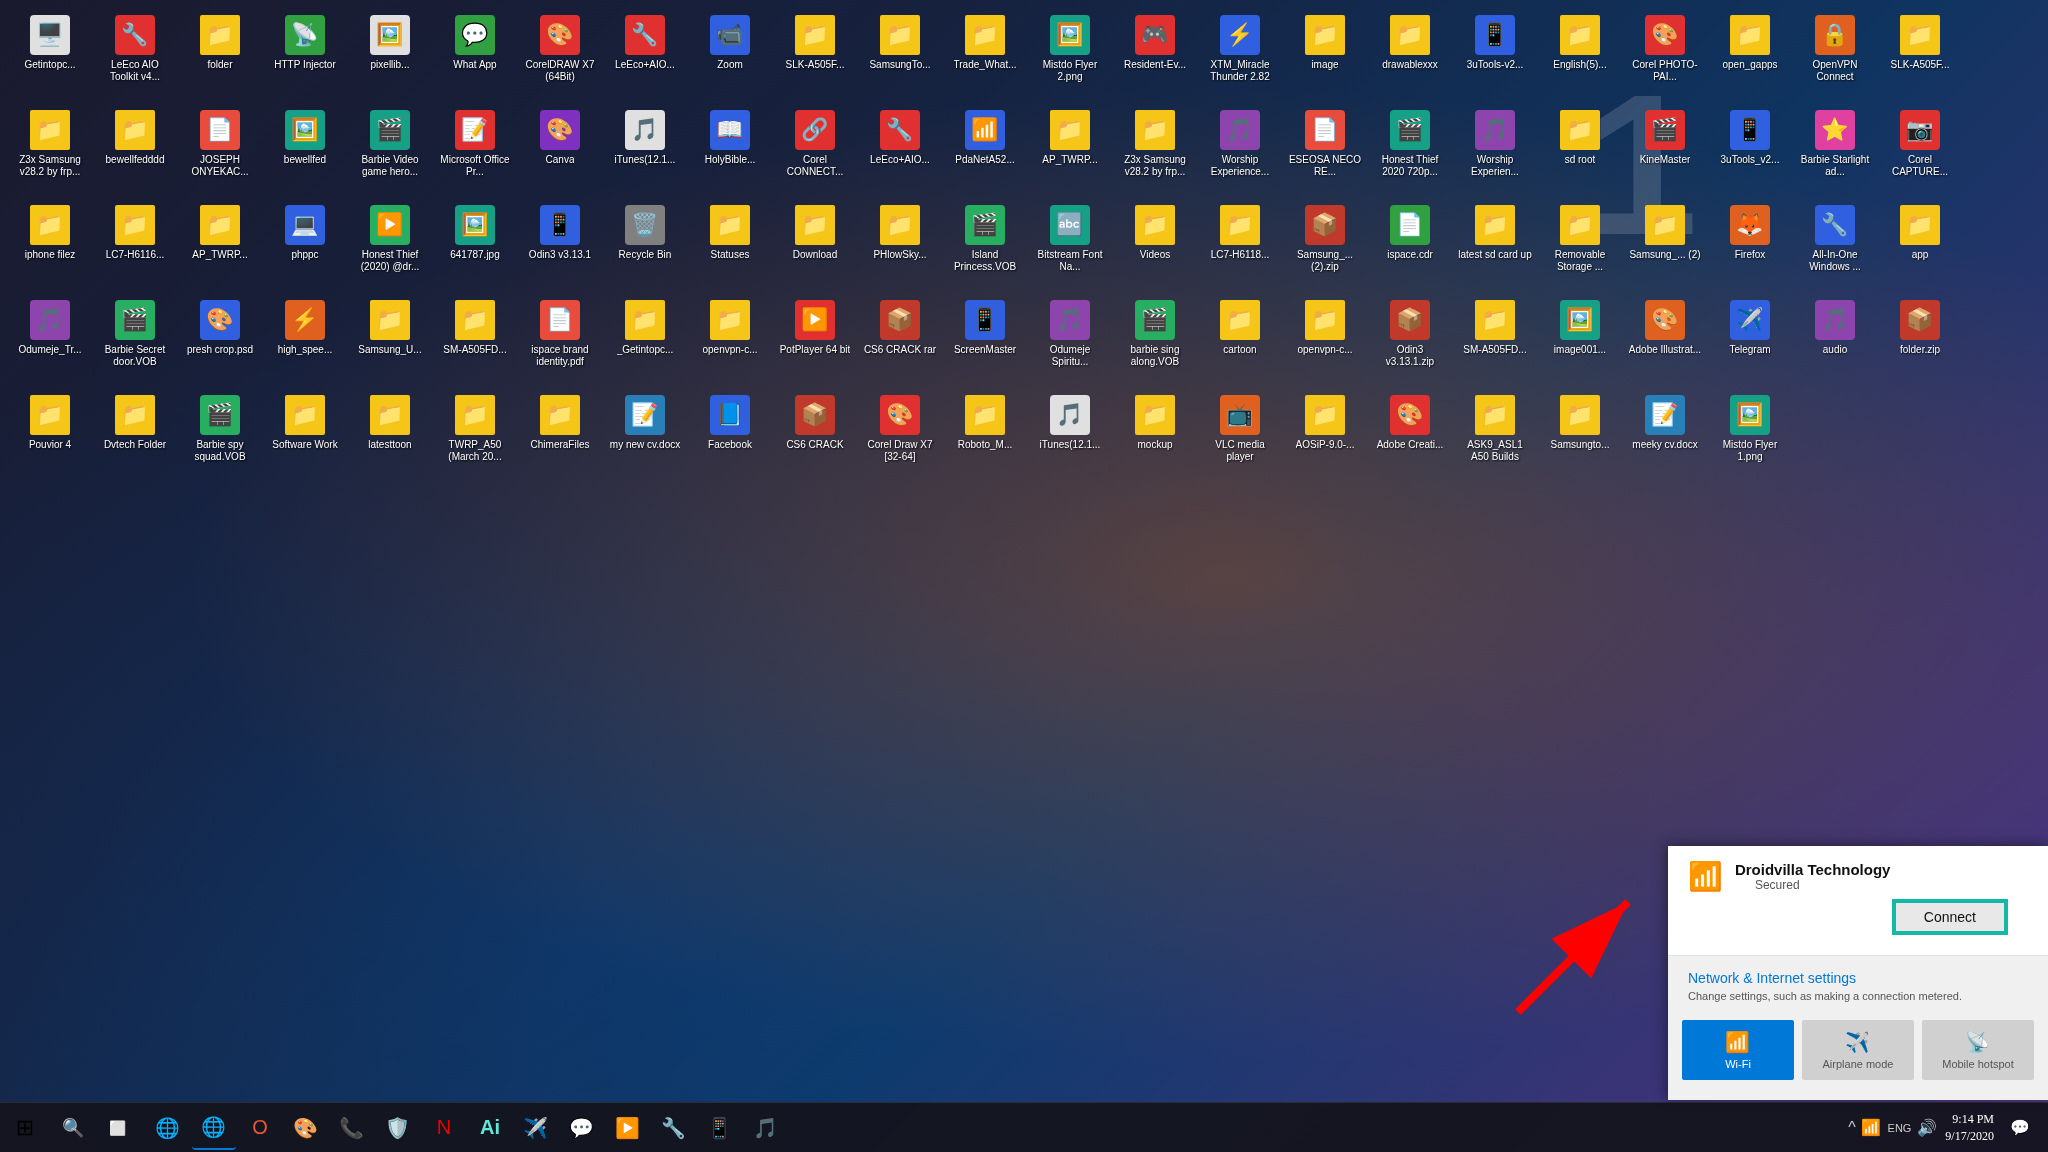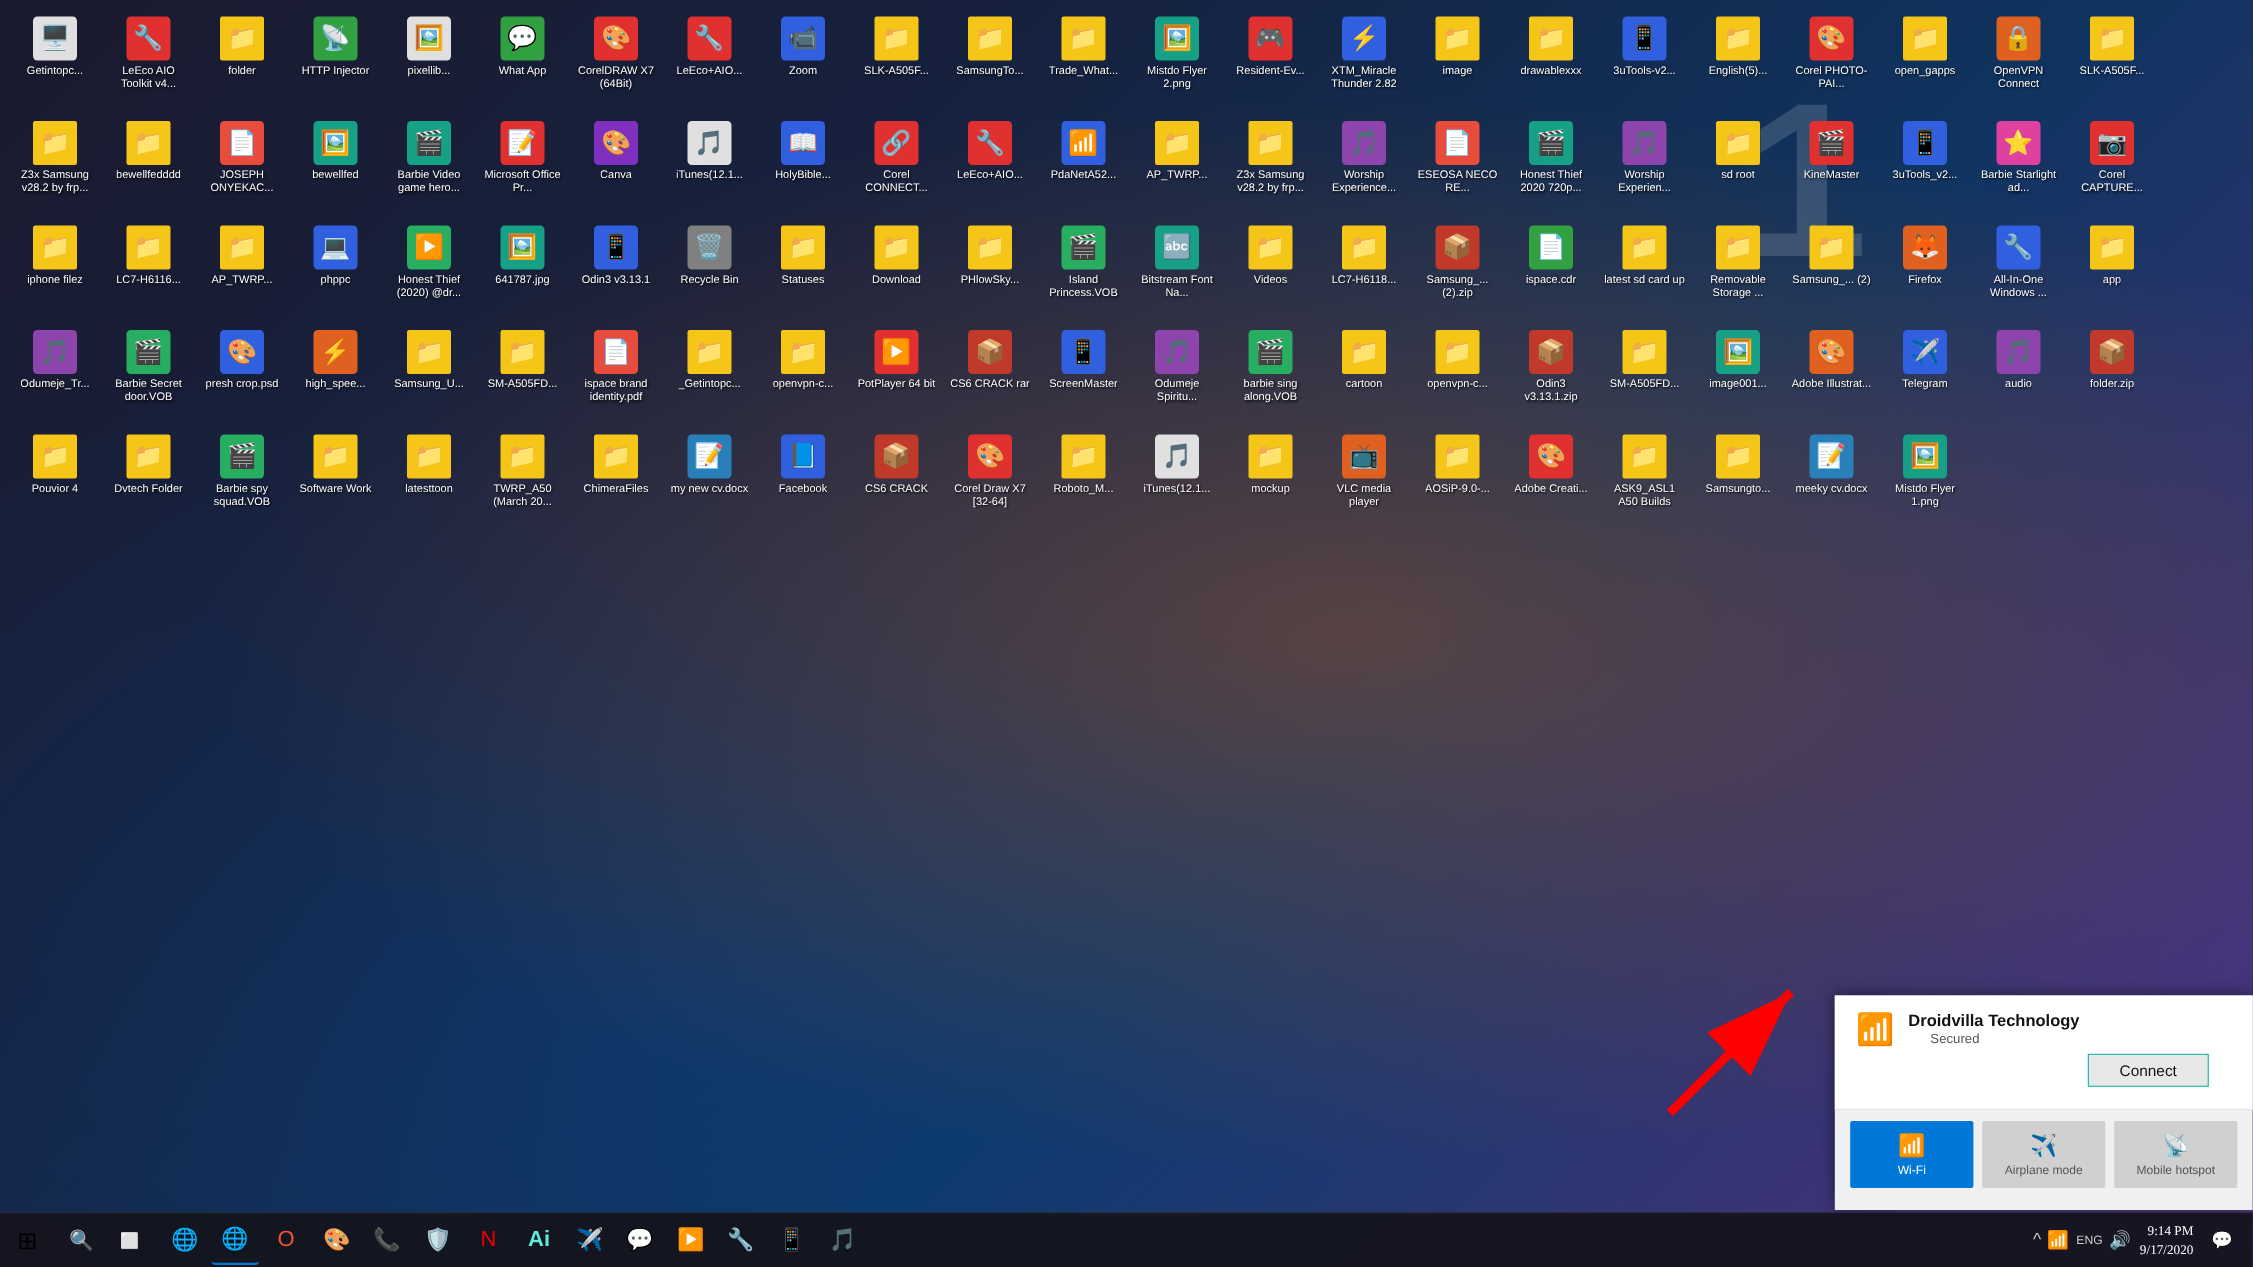--- a/index.html
+++ b/index.html
@@ -254,21 +254,21 @@
     .wifi-connect-auto-label {
       font-size: 13px;
       color: #111;
     }
 
     .wifi-connect-btn {
       margin: 6px 20px 6px auto;
       display: block;
       padding: 6px 28px;
       background: #e8e8e8;
-      border: 1px solid #14b8a6;
+      border: 4px solid #14b8a6;
       font-size: 14px;
       cursor: pointer;
       float: right;
       color: #111;
     }
 
     .clearfix::after { content: ''; display: table; clear: both; }
 
     
     .net-settings-section {
@@ -804,20 +804,24 @@
         <div class="wifi-network-info">
           <div class="wifi-network-name">Droidvilla Technology</div>
           <div class="wifi-network-status">Secured</div>
         </div>
       </div>
       <div class="clearfix">
         <button class="wifi-connect-btn">Connect</button>
       </div>
     </div>
 
+    <div class="net-settings-section">
+      <div class="net-settings-title">Network &amp; Internet settings</div>
+      <div class="net-settings-desc">Change settings, such as making a connection metered.</div>
+    </div>
 
     <div class="net-quick-actions">
       <button class="net-quick-btn">
         <span class="btn-icon">📶</span>
         <span>Wi-Fi</span>
       </button>
       <button class="net-quick-btn inactive">
         <span class="btn-icon">✈️</span>
         <span>Airplane mode</span>
       </button>

